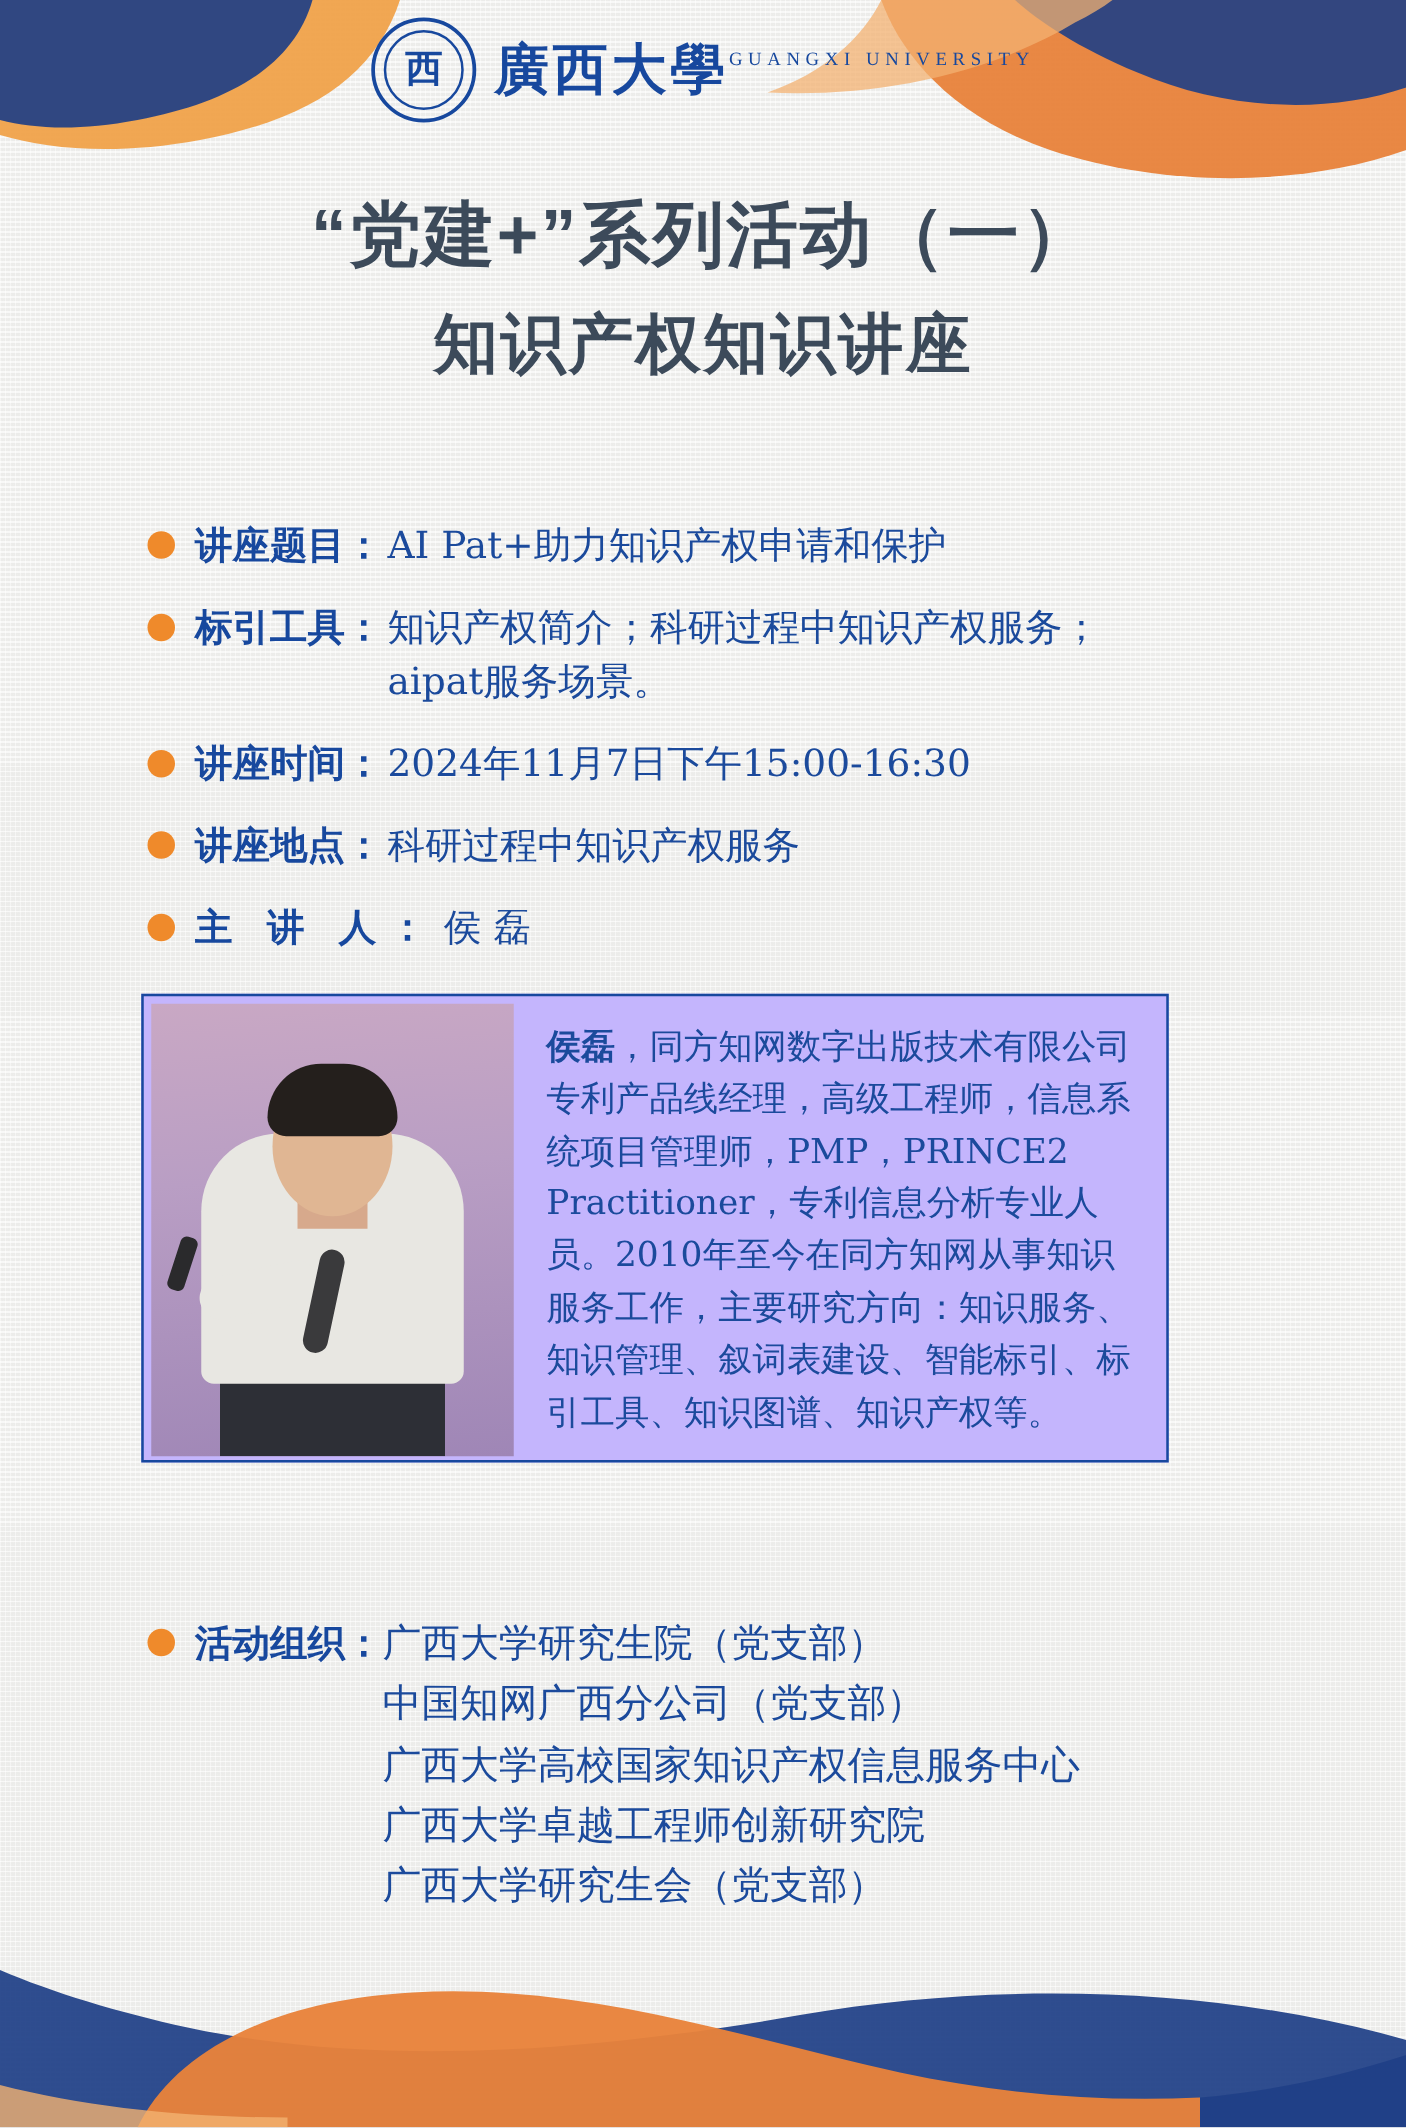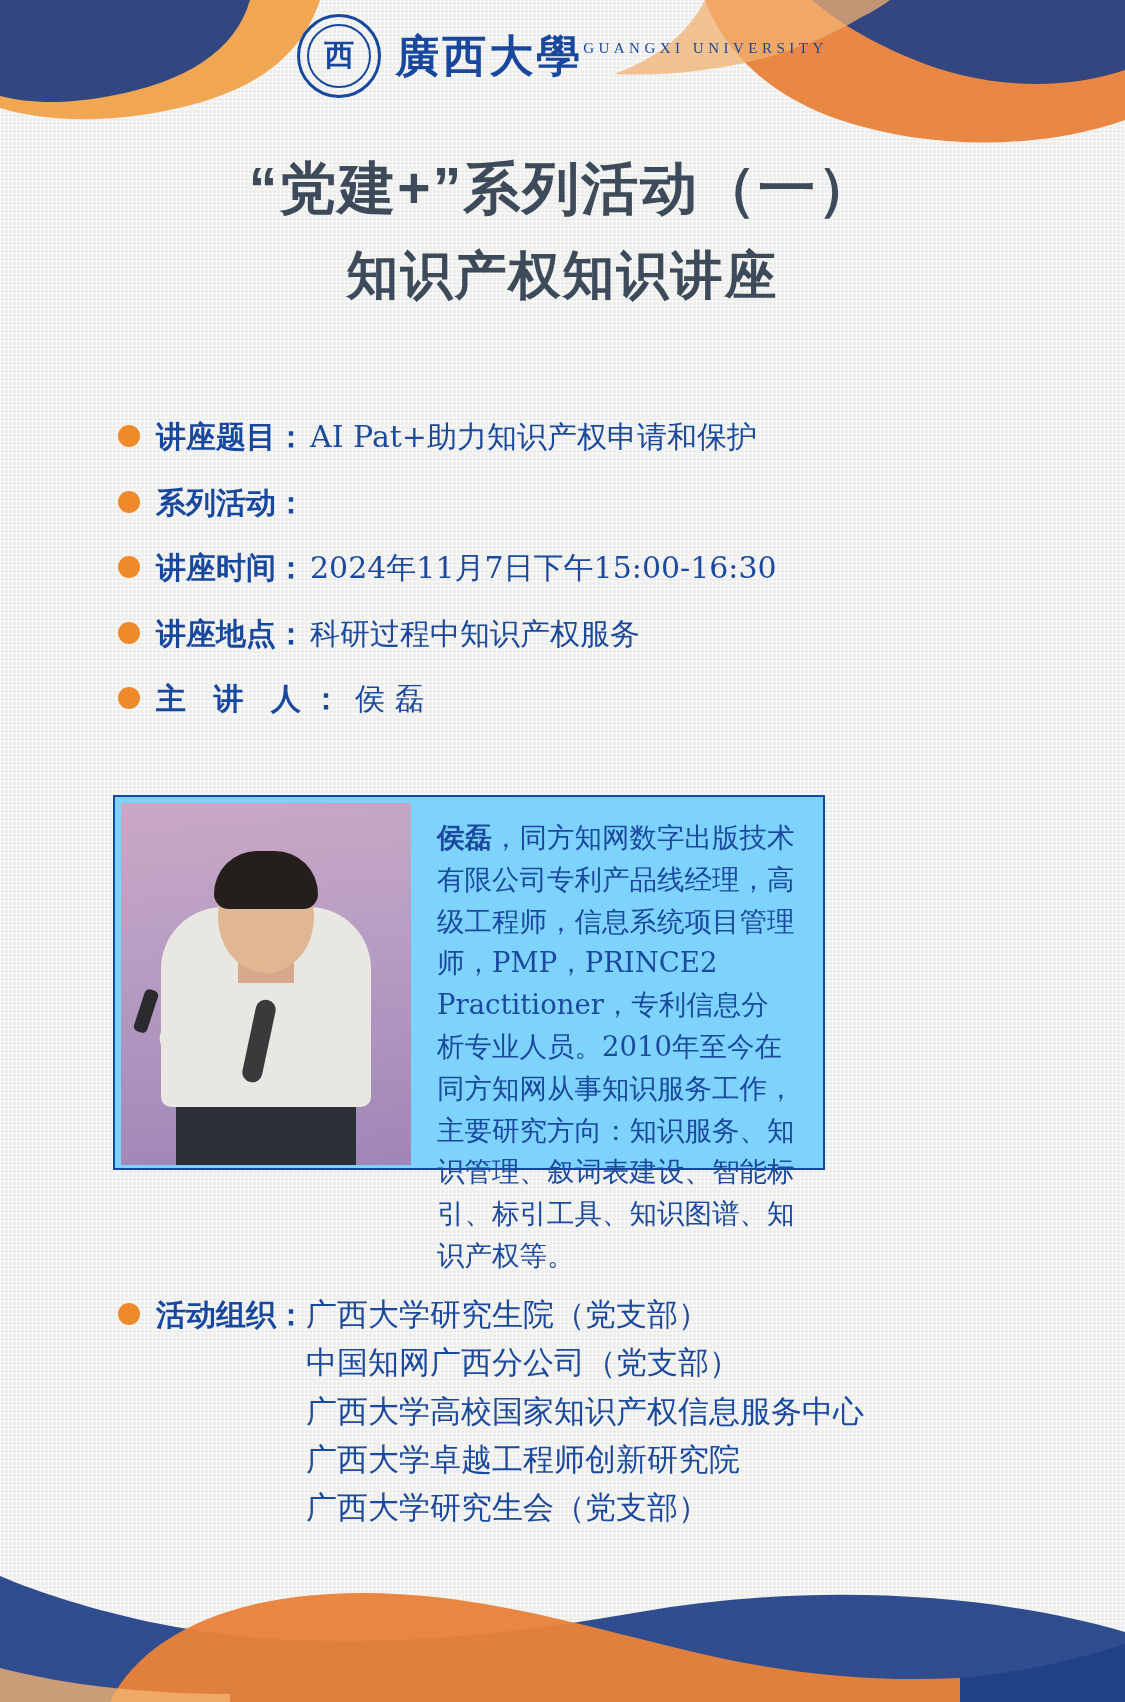--- a/index.html
+++ b/index.html
@@ -175,24 +175,24 @@
   .speaker-label {
     letter-spacing: 10px;
     font-family: Liberation Serif, serif;
   }
 
   
   .bio-card {
     position: absolute;
     top: 795px;
     left: 113px;
-    width: 712px;
+    width: 822px;
     height: 375px;
     border: 2px solid #17489e;
-    background: #7dd3fc;
+    background: #c4b5fd;
     z-index: 5;
     display: flex;
     box-sizing: border-box;
     padding: 6px;
   }
   .bio-photo {
     width: 290px;
     height: 362px;
     flex: 0 0 auto;
     background: linear-gradient(175deg, #c9a8c4 0%, #b99ec4 38%, #9f86b6 100%);
@@ -350,21 +350,22 @@
 <div class="info-list">
 
   <div class="info-row">
     <span class="bullet"></span>
     <span class="info-label">讲座题目：</span>
     <span class="info-value">AI Pat+助力知识产权申请和保护</span>
   </div>
 
   <div class="info-row">
     <span class="bullet"></span>
-    <span class="info-label">系列活动：</span>
+    <span class="info-label">标引工具：</span>
+    <span class="info-value wide">知识产权简介；科研过程中知识产权服务；aipat服务场景。</span>
   </div>
 
   <div class="info-row">
     <span class="bullet"></span>
     <span class="info-label">讲座时间：</span>
     <span class="info-value">2024年11月7日下午15:00-16:30</span>
   </div>
 
   <div class="info-row">
     <span class="bullet"></span>

